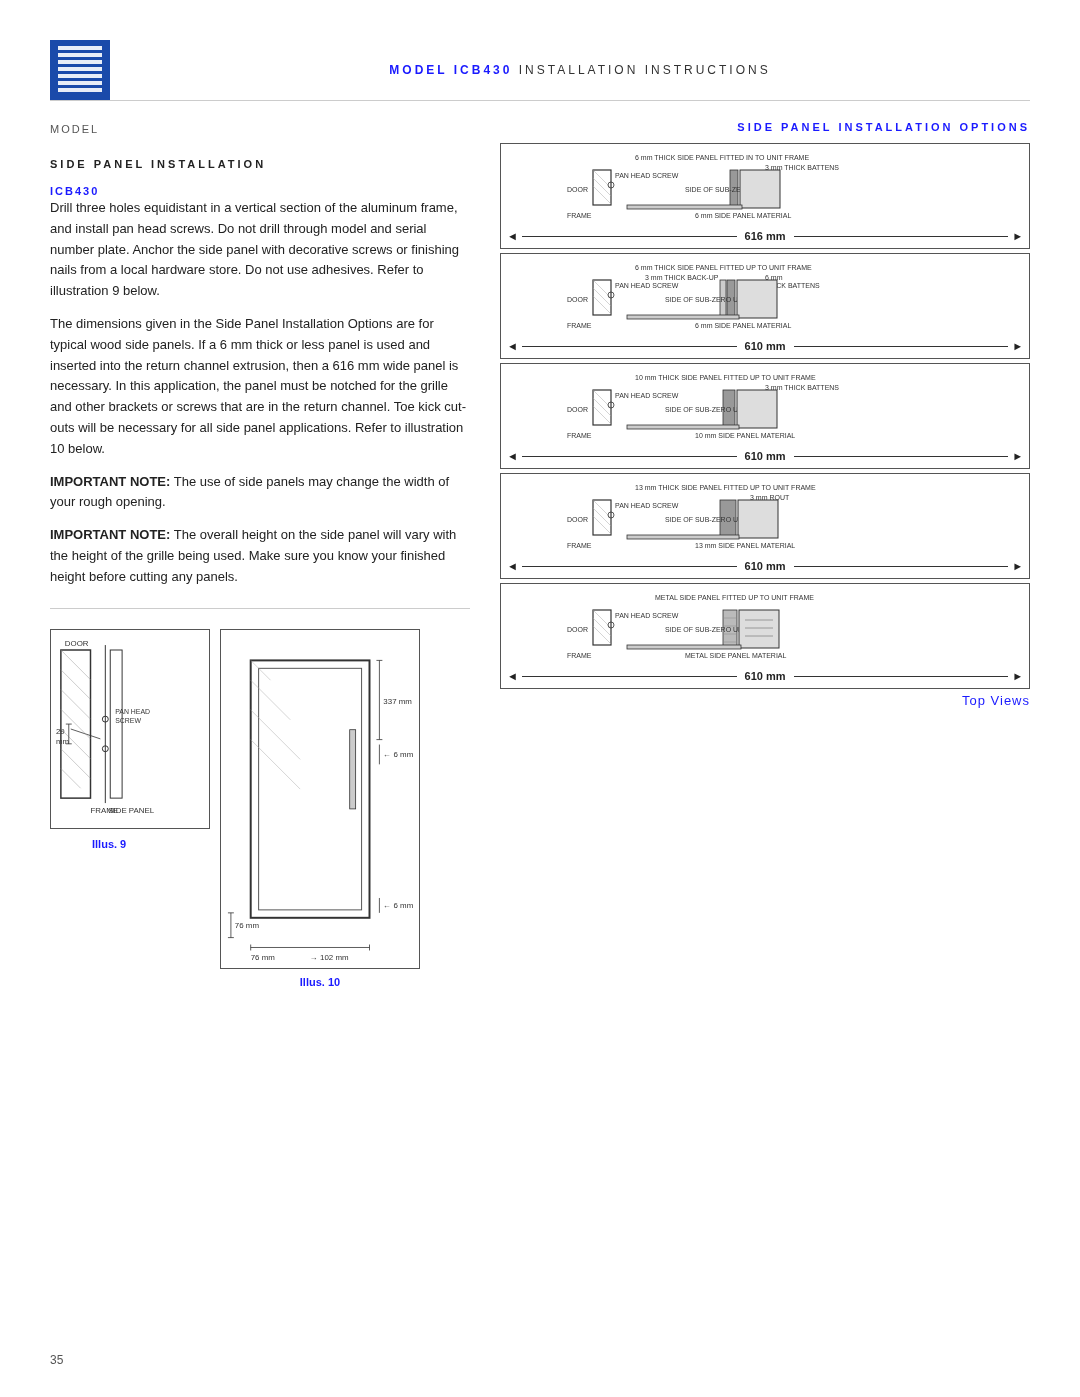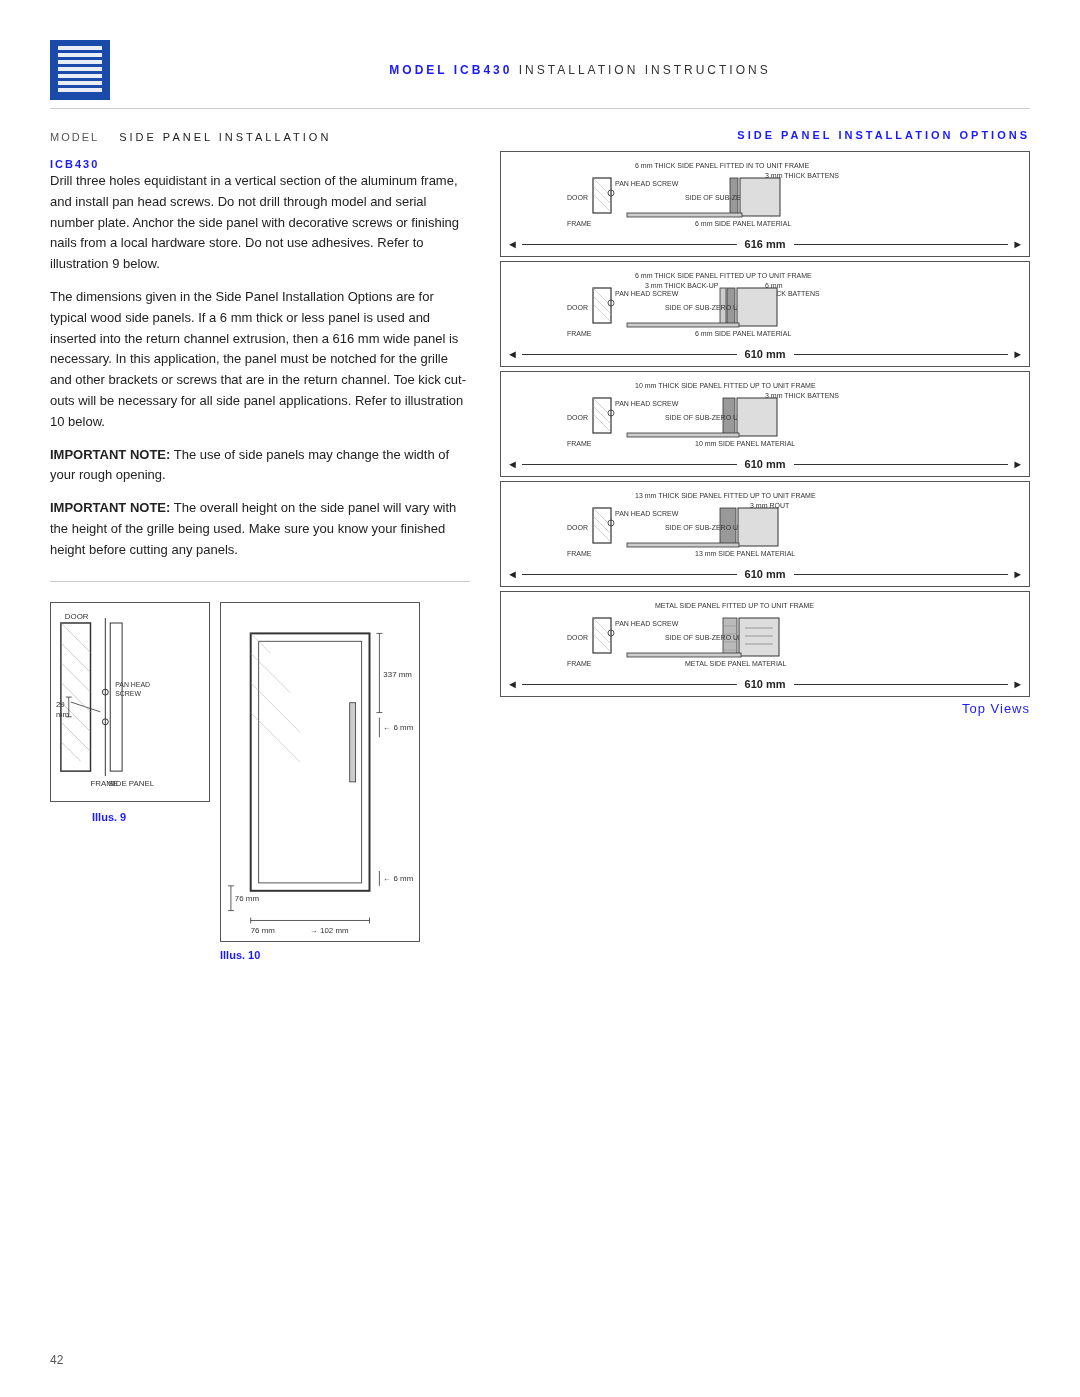--- a/index.html
+++ b/index.html
@@ -16,21 +16,20 @@
       width: 1080px;
       min-height: 1397px;
       padding: 40px 50px 40px 50px;
       position: relative;
     }
     
     .header {
       display: flex;
       align-items: center;
       border-bottom: 1px solid #ccc;
-      padding-bottom: 8px;
       margin-bottom: 20px;
     }
     .header-logo {
       width: 60px;
       height: 60px;
       margin-right: 20px;
       flex-shrink: 0;
     }
     .header-title {
       font-size: 12px;
@@ -50,39 +49,40 @@
     }
     .right-col {
       flex: 1;
       text-align: right;
     }
     
     .model-label {
       display: flex;
       gap: 20px;
       margin-bottom: 12px;
+      flex-direction: column;
     }
     .model-word {
       font-size: 11px;
       letter-spacing: 2px;
       color: #555;
       text-transform: uppercase;
     }
     .model-num {
       font-size: 11px;
       letter-spacing: 2px;
       color: #1a1aff;
       font-weight: bold;
       text-transform: uppercase;
     }
     .section-heading {
       font-size: 11px;
       letter-spacing: 3px;
       text-transform: uppercase;
-      font-weight: normal;
+      font-weight: bold;
       margin-bottom: 14px;
       color: #222;
     }
     .section-heading-blue {
       font-size: 11px;
       letter-spacing: 3px;
       text-transform: uppercase;
       font-weight: bold;
       margin-bottom: 10px;
       color: #1a1aff;
@@ -128,20 +128,21 @@
       font-size: 13px;
       font-weight: normal;
       color: #1a1aff;
       letter-spacing: 1px;
       margin-top: 4px;
     }
     .illus-bottom-label {
       font-size: 11px;
       color: #1a1aff;
       font-weight: bold;
+      text-align: center;
       margin-top: 4px;
     }
   </style>
 </head>
 <body>
 
 <div class="page">
 
   <div class="header">
 
@@ -438,15 +439,15 @@
           <div style="flex:1;height:1px;background:#333;"></div>
           <span style="margin-left:4px;">►</span>
         </div>
       </div>
 
       <div class="top-views-label">Top Views</div>
 
     </div>
   </div>
 
-  <div class="page-num">42</div>
+  <div class="page-num">35</div>
 
 </div>
 
 </body></html>

